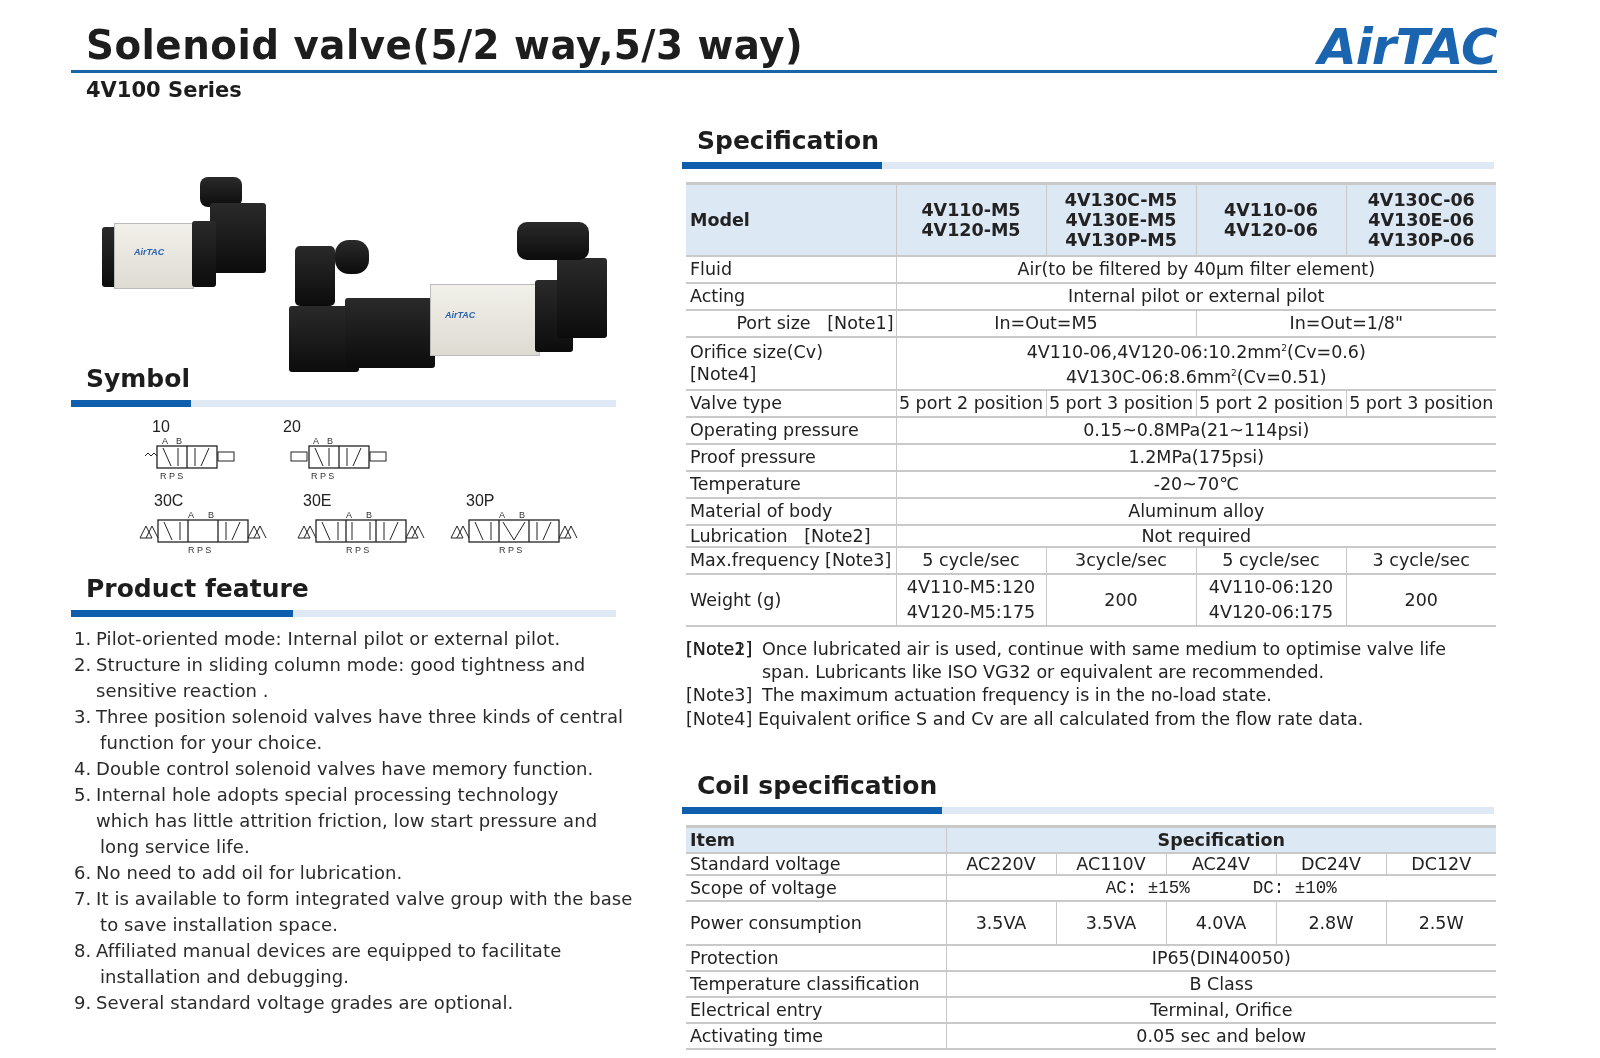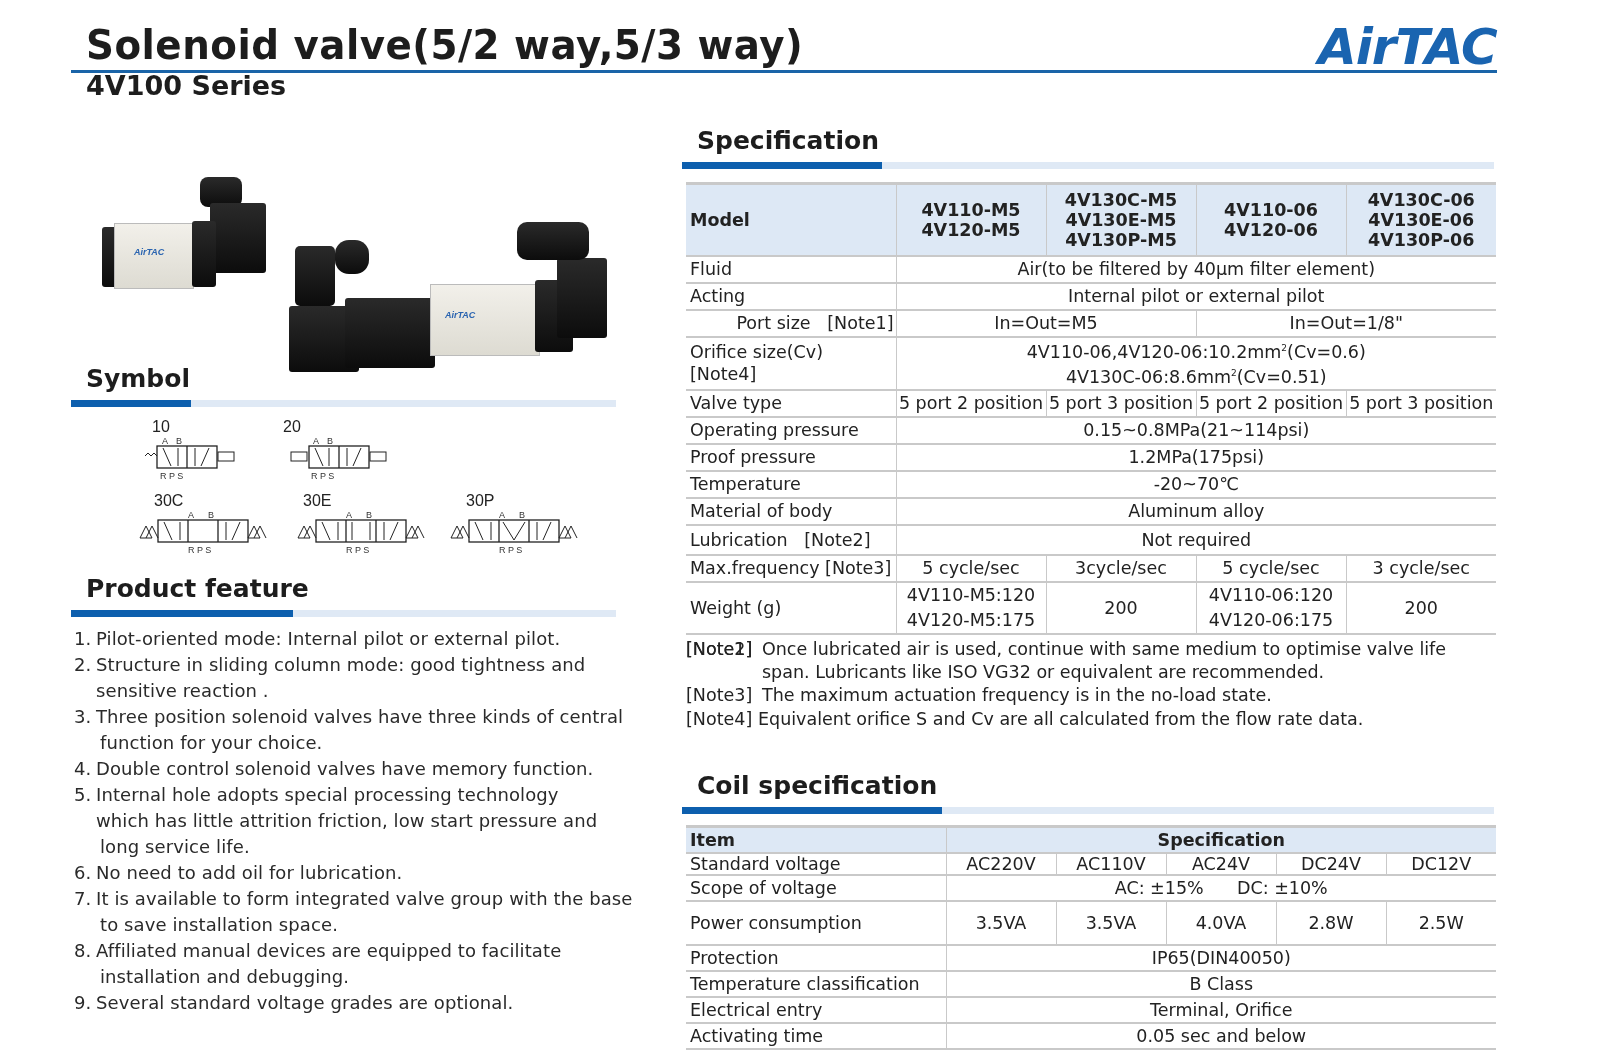--- a/index.html
+++ b/index.html
@@ -1,21 +1,21 @@
 <!DOCTYPE html>
 <html><head>
 <meta charset="utf-8">
 <style>
   * { box-sizing: border-box; margin: 0; padding: 0; }
   html, body { width: 1600px; height: 1058px; background: #ffffff; overflow: hidden; }
   body { position: relative; font-family: "Liberation Sans", sans-serif; color: #222; }
 
   .title { position: absolute; left: 86px; top: 22px; font-size: 40px; font-weight: bold; color: #1d1d1d; letter-spacing: 0.5px; font-family: "DejaVu Sans", sans-serif; transform: scaleX(0.97); transform-origin: left; }
   .title-rule { position: absolute; left: 71px; top: 70px; width: 1426px; height: 3px; background: #1a64a8; }
-  .subtitle { position: absolute; left: 86px; top: 70px; font-size: 27px; font-weight: bold; color: #1d1d1d; font-family: "DejaVu Sans", sans-serif; }
+  .subtitle { position: absolute; left: 86px; top: 78px; font-size: 21px; font-weight: bold; color: #1d1d1d; font-family: "DejaVu Sans", sans-serif; }
   .logo { position: absolute; left: 1318px; top: 18px; font-size: 50px; font-weight: bold; color: #1a64b0; font-family: "DejaVu Sans", sans-serif; letter-spacing: -1px; font-style: italic; }
 
   .sec-head { position: absolute; font-size: 25px; font-weight: bold; color: #1d1d1d; font-family: "DejaVu Sans", sans-serif; }
   .sec-bar { position: absolute; height: 7px; background: #dfe9f5; }
   .sec-bar .dark { position: absolute; left: 0; top: 0; height: 7px; background: #0d5fae; }
 
   
   .photo { position: absolute; }
   .valve-body { position: absolute; background: linear-gradient(#f2f0ea, #dddbd2); border: 1px solid #bbb; }
   .valve-blk { position: absolute; background: linear-gradient(#2a2a2a, #0c0c0c); border-radius: 3px; }
@@ -279,21 +279,21 @@
     <td colspan="4">1.2MPa(175psi)</td>
   </tr>
   <tr style="height:27px;">
     <td class="lbl">Temperature</td>
     <td colspan="4">-20~70℃</td>
   </tr>
   <tr style="height:27px;">
     <td class="lbl">Material of body</td>
     <td colspan="4">Aluminum alloy</td>
   </tr>
-  <tr style="height:30px;">
+  <tr style="height:22px;">
     <td class="lbl" style="white-space:pre;">Lubrication   [Note2]</td>
     <td colspan="4">Not required</td>
   </tr>
   <tr style="height:27px;">
     <td class="lbl">Max.frequency [Note3]</td>
     <td>5 cycle/sec</td>
     <td>3cycle/sec</td>
     <td>5 cycle/sec</td>
     <td>3 cycle/sec</td>
   </tr>
@@ -354,21 +354,21 @@
   <tr style="height:15px;">
     <td class="lbl">Standard voltage</td>
     <td>AC220V</td>
     <td>AC110V</td>
     <td>AC24V</td>
     <td>DC24V</td>
     <td>DC12V</td>
   </tr>
   <tr style="height:26px;">
     <td class="lbl">Scope of voltage</td>
-    <td colspan="5" style="white-space:pre;">AC: ±15%      DC: ±10%</td>
+    <td colspan="5" style="white-space:pre;font-family:Liberation Mono, monospace;">AC: ±15%      DC: ±10%</td>
   </tr>
   <tr style="height:44px;">
     <td class="lbl">Power consumption</td>
     <td>3.5VA</td>
     <td>3.5VA</td>
     <td>4.0VA</td>
     <td>2.8W</td>
     <td>2.5W</td>
   </tr>
   <tr style="height:26px;">

